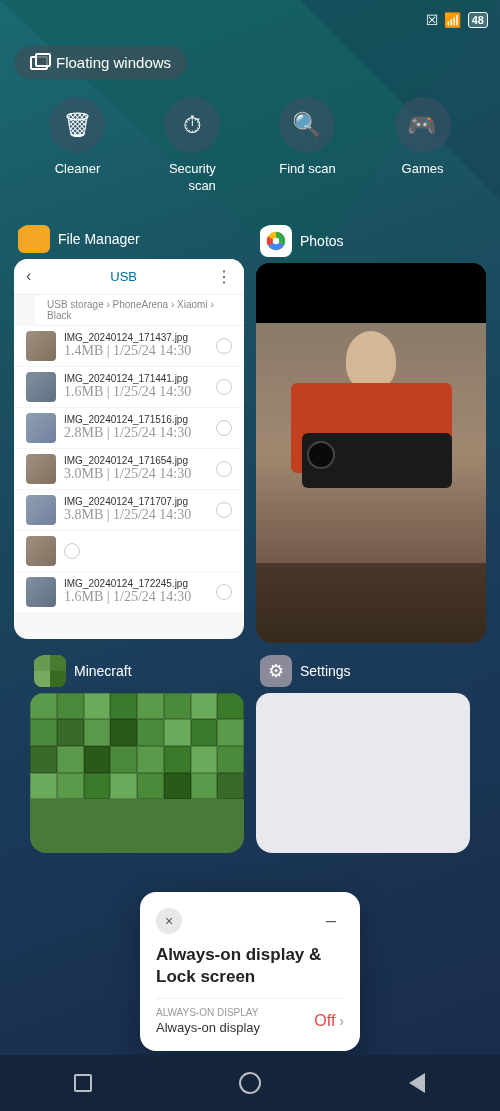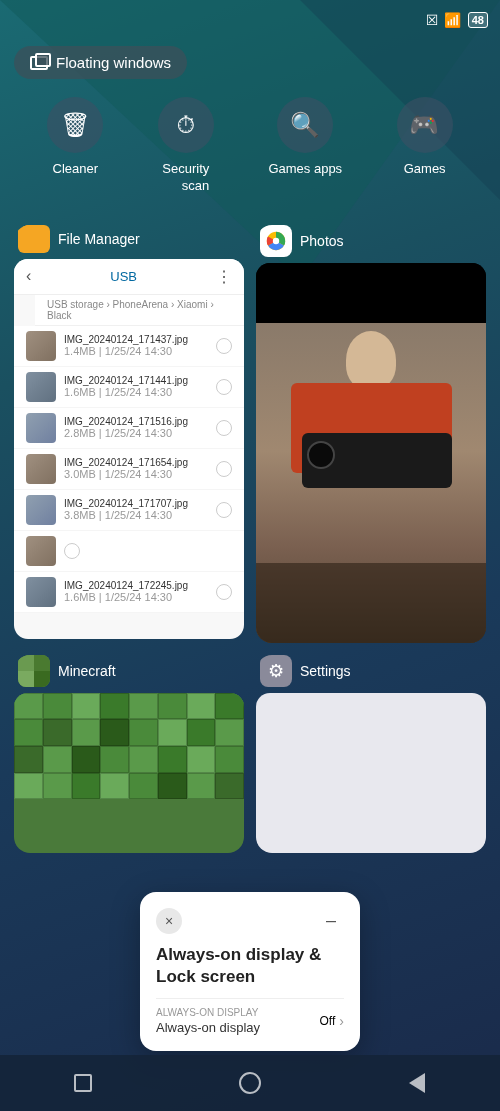--- a/index.html
+++ b/index.html
@@ -233,22 +233,23 @@
       min-width: 0;
     }
     .fm-file-name {
       font-size: 10px;
       color: #333;
       white-space: nowrap;
       overflow: hidden;
       text-overflow: ellipsis;
     }
     .fm-file-meta {
-      font-size: 11px;
+      font-size: 14px;
       color: #999;
+      font-family: Liberation Serif, serif;
     }
     .fm-file-check {
       width: 16px;
       height: 16px;
       border-radius: 50%;
       border: 1.5px solid #ccc;
       flex-shrink: 0;
     }
 
     
@@ -267,21 +268,21 @@
       overflow: hidden;
     }
 
     
     .app-grid-row2 {
       position: relative;
       z-index: 10;
       display: grid;
       grid-template-columns: 1fr 1fr;
       gap: 12px;
-      padding: 0 14px 12px;
+      padding: 0 30px 12px;
     }
 
     .app-card2 {
       background: transparent;
       border-radius: 16px;
       overflow: hidden;
     }
 
     .app-card2-content {
       border-radius: 14px;
@@ -365,22 +366,22 @@
     }
     .popup-setting-value {
       font-size: 13px;
       color: #333;
     }
     .popup-setting-arrow {
       font-size: 14px;
       color: #999;
     }
     .popup-setting-off {
-      font-size: 12px;
-      color: #000000;
+      font-size: 16px;
+      color: #ef4444;
     }
 
     
     .bottom-nav {
       position: absolute;
       bottom: 0;
       left: 0; right: 0;
       height: 56px;
       background: rgba(20,35,55,0.85);
       display: flex;
@@ -505,21 +506,21 @@
   <div class="quick-action-item">
     <div class="quick-action-circle">
       <span class="quick-action-icon">⏱</span>
     </div>
     <span class="quick-action-label">Security<br>scan</span>
   </div>
   <div class="quick-action-item">
     <div class="quick-action-circle">
       <span class="quick-action-icon">🔍</span>
     </div>
-    <span class="quick-action-label">Games apps</span>
+    <span class="quick-action-label">Find scan</span>
   </div>
   <div class="quick-action-item">
     <div class="quick-action-circle">
       <span class="quick-action-icon">🎮</span>
     </div>
     <span class="quick-action-label">Games</span>
   </div>
 </div>
 
 

